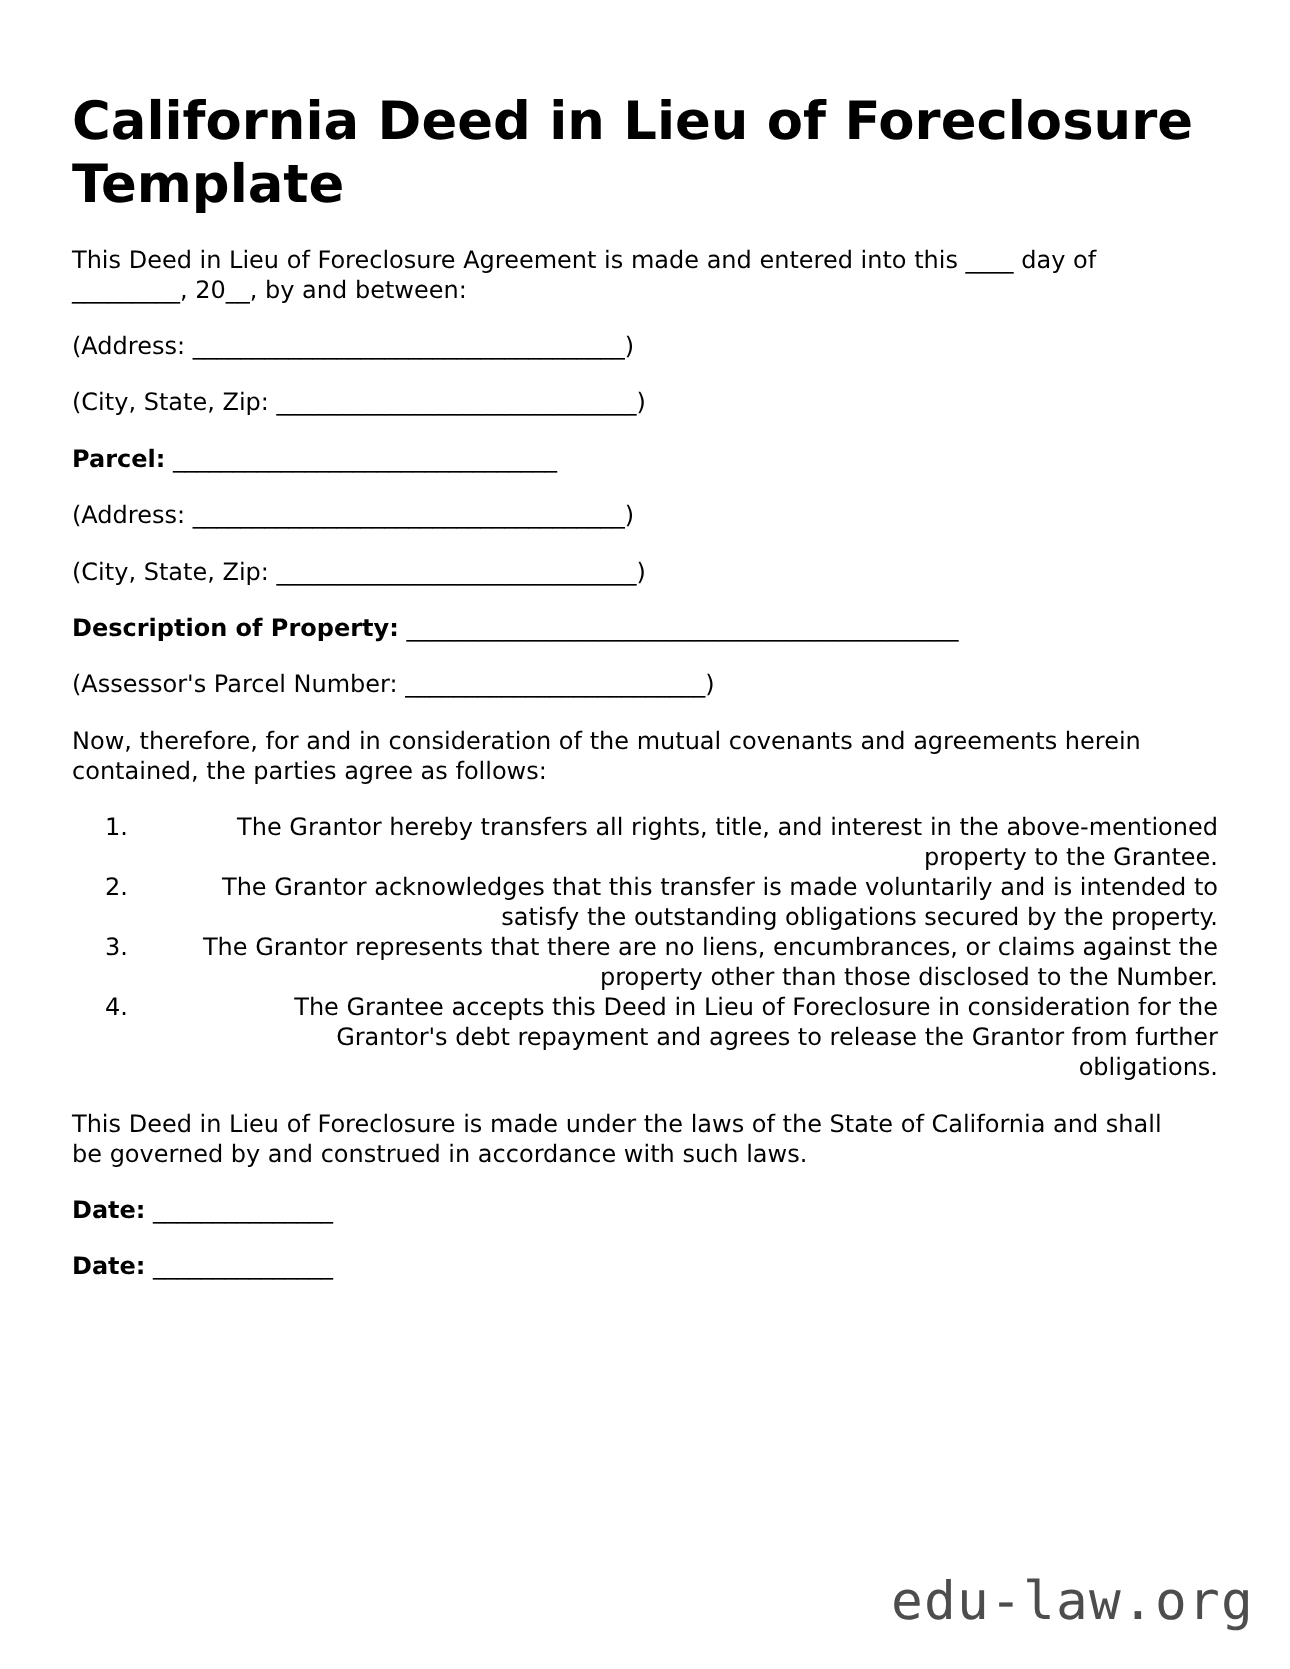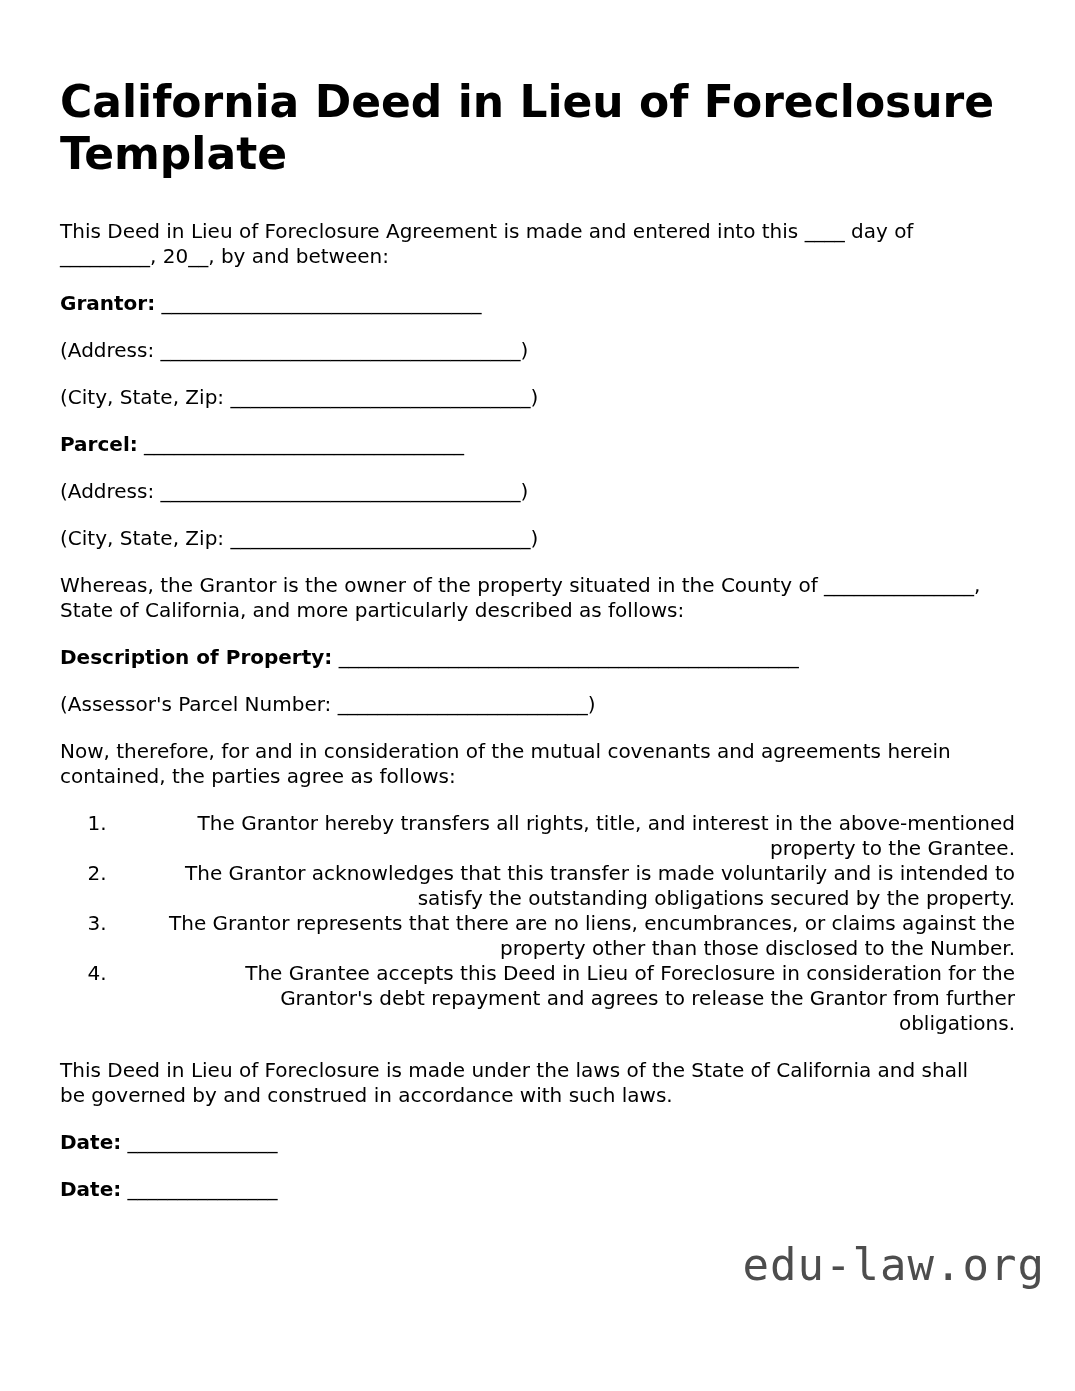--- a/index.html
+++ b/index.html
@@ -10,21 +10,21 @@
     background: #ffffff;
     color: #000000;
     font-family: "DejaVu Sans", "Liberation Sans", sans-serif;
     overflow: hidden;
   }
   .content { padding: 76px 60px 0 60px; }
   .title {
     font-size: 44px;
     line-height: 52px;
     font-weight: 700;
-    margin: 0 0 39px 0;
+    margin: 0 0 24px 0;
     white-space: pre;
     letter-spacing: 0;
   }
   .para {
     font-size: 20px;
     line-height: 25px;
     margin: 22px 0;
     white-space: pre;
   }
   .para b, .para strong { font-weight: 700; }
@@ -35,21 +35,21 @@
     line-height: 25px;
   }
   .terms li {
     margin: 0;
     padding: 0;
     white-space: pre;
     text-align: right;
   }
   .watermark {
     position: absolute;
-    top: 1240px;
+    top: 1310px;
     right: 30px;
     font-family: "DejaVu Sans Mono", "Liberation Mono", monospace;
     font-size: 44px;
     line-height: 50px;
     color: #4d4d4d;
     letter-spacing: 1px;
     white-space: pre;
   }
 </style>
 </head>
@@ -57,34 +57,31 @@
 
 <div class="page">
   <div class="content">
 
     <h1 class="title">California Deed in Lieu of Foreclosure
 Template</h1>
 
     <p class="para">This Deed in Lieu of Foreclosure Agreement is made and entered into this ____ day of
 _________, 20__, by and between:</p>
 
-    <p class="para"><strong>Grantor:</strong><span> ________________________________</span></p>
 
     <p class="para">(Address: ____________________________________)</p>
 
     <p class="para">(City, State, Zip: ______________________________)</p>
 
     <p class="para"><strong>Parcel:</strong><span> ________________________________</span></p>
 
     <p class="para">(Address: ____________________________________)</p>
 
     <p class="para">(City, State, Zip: ______________________________)</p>
 
-    <p class="para">Whereas, the Grantor is the owner of the property situated in the County of _______________,
-State of California, and more particularly described as follows:</p>
 
     <p class="para"><strong>Description of Property:</strong><span> ______________________________________________</span></p>
 
     <p class="para">(Assessor's Parcel Number: _________________________)</p>
 
     <p class="para">Now, therefore, for and in consideration of the mutual covenants and agreements herein
 contained, the parties agree as follows:</p>
 
     <ol class="terms">
       <li>The Grantor hereby transfers all rights, title, and interest in the above-mentioned

